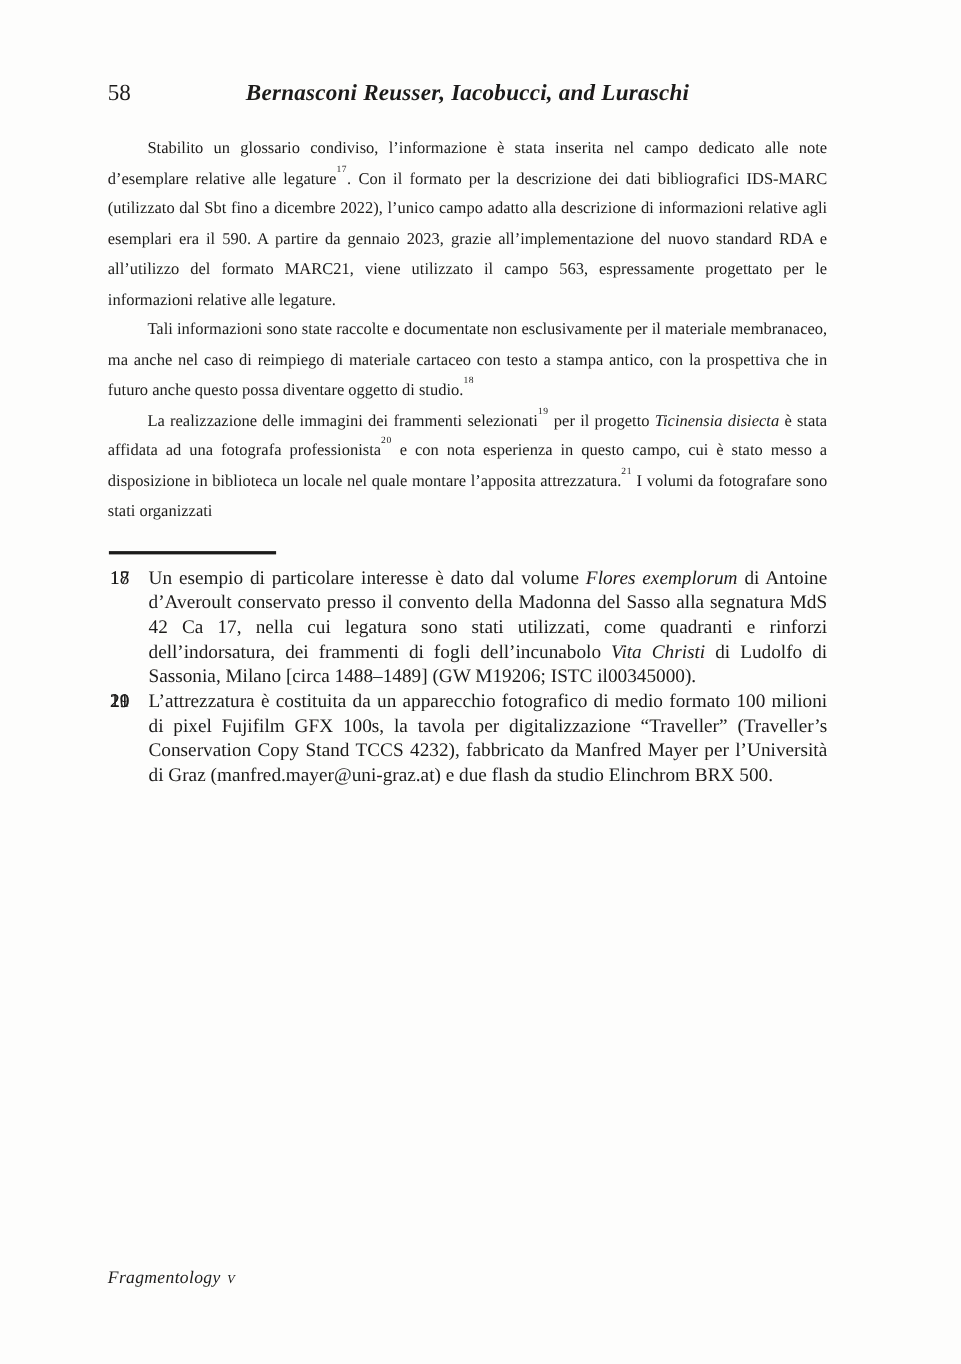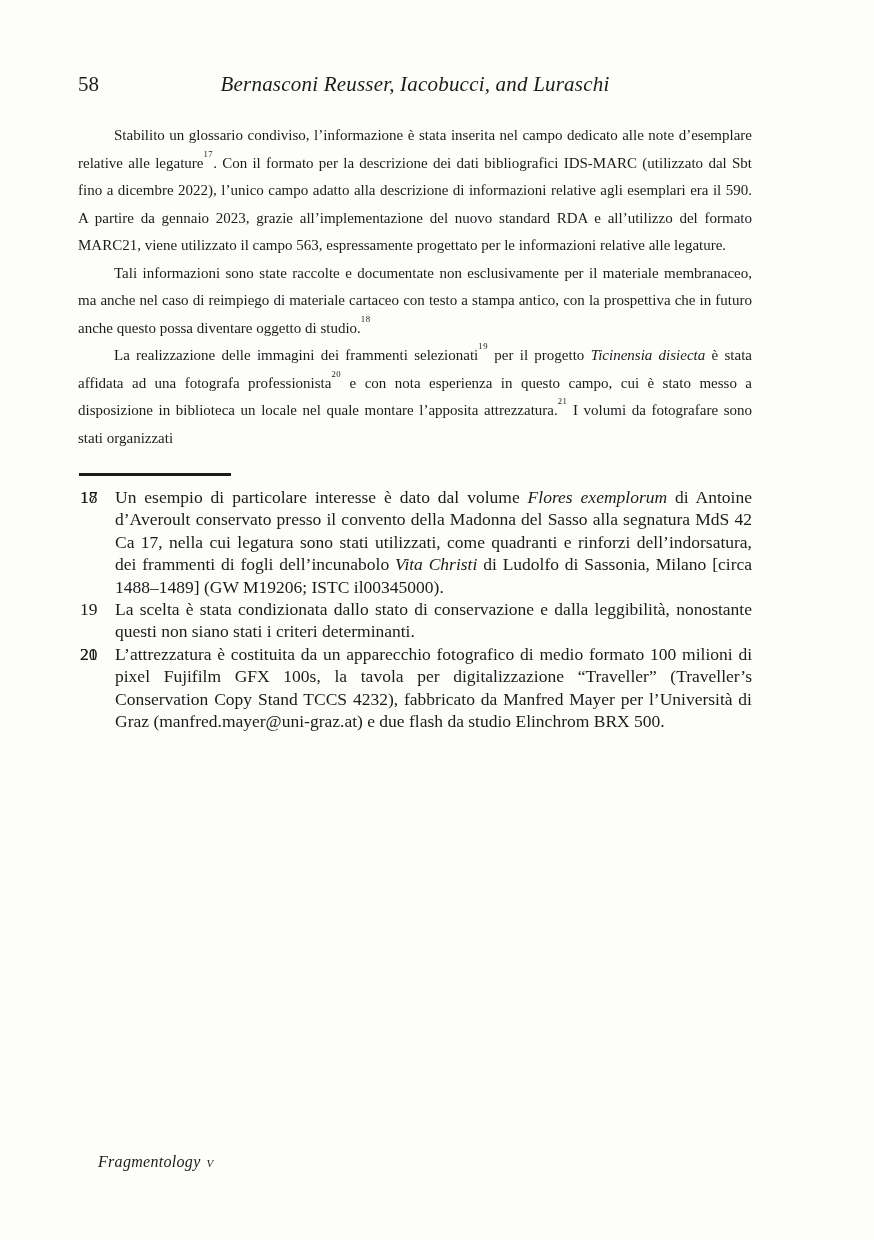--- a/index.html
+++ b/index.html
@@ -11,36 +11,37 @@
   html,body{ margin:0; padding:0; }
   body{
     width:874px; height:1240px; overflow:hidden;
     background:var(--paper);
     color:var(--ink);
     font-family:"Liberation Serif","DejaVu Serif",serif;
   }
   .page{
     position:relative;
     width:874px; height:1240px;
-    padding:72px 122px 0 78px;
+    padding:72px 122px 0 98px;
   }
   
   .running-head{
     position:relative;
     height:28px;
     margin-bottom:22px;
   }
   .pagenum{
     position:absolute; left:0; top:0;
     font-size:21px;
   }
   .running-title{
     display:block; text-align:center;
     font-style:italic; font-size:21px;
     letter-spacing:0.2px;
+    font-weight:bold;
   }
   
   .body-text{ }
   .para{
     margin:0;
     font-size:15px;
     line-height:27.5px;
     text-align:justify;
     text-indent:36px;
   }
@@ -111,21 +112,20 @@
   <section class="footnotes">
     <div class="footnote">
       <span class="fn-num">17</span>
     </div>
     <div class="footnote">
       <span class="fn-num">18</span>
       <span class="fn-text">Un esempio di particolare interesse è dato dal volume <em>Flores exemplorum</em> di Antoine d’Averoult conservato presso il convento della Madonna del Sasso alla segnatura MdS 42 Ca 17, nella cui legatura sono stati utilizzati, come quadranti e rinforzi dell’indorsatura, dei frammenti di fogli dell’incunabolo <em>Vita Christi</em> di Ludolfo di Sassonia, Milano [circa 1488–1489] (GW M19206; ISTC il00345000).</span>
     </div>
     <div class="footnote">
       <span class="fn-num">19</span>
-      <span class="fn-text">La scelta è stata condizionata dallo stato di conservazione e dalla leggibilità, nonostante questi non siano stati i criteri determinanti.</span>
     </div>
     <div class="footnote">
       <span class="fn-num">20</span>
     </div>
     <div class="footnote">
       <span class="fn-num">21</span>
       <span class="fn-text">L’attrezzatura è costituita da un apparecchio fotografico di medio formato 100 milioni di pixel Fujifilm GFX 100s, la tavola per digitalizzazione “Traveller” (Traveller’s Conservation Copy Stand TCCS 4232), fabbricato da Manfred Mayer per l’Università di Graz (manfred.mayer@uni-graz.at) e due flash da studio Elinchrom BRX 500.</span>
     </div>
   </section>
 

